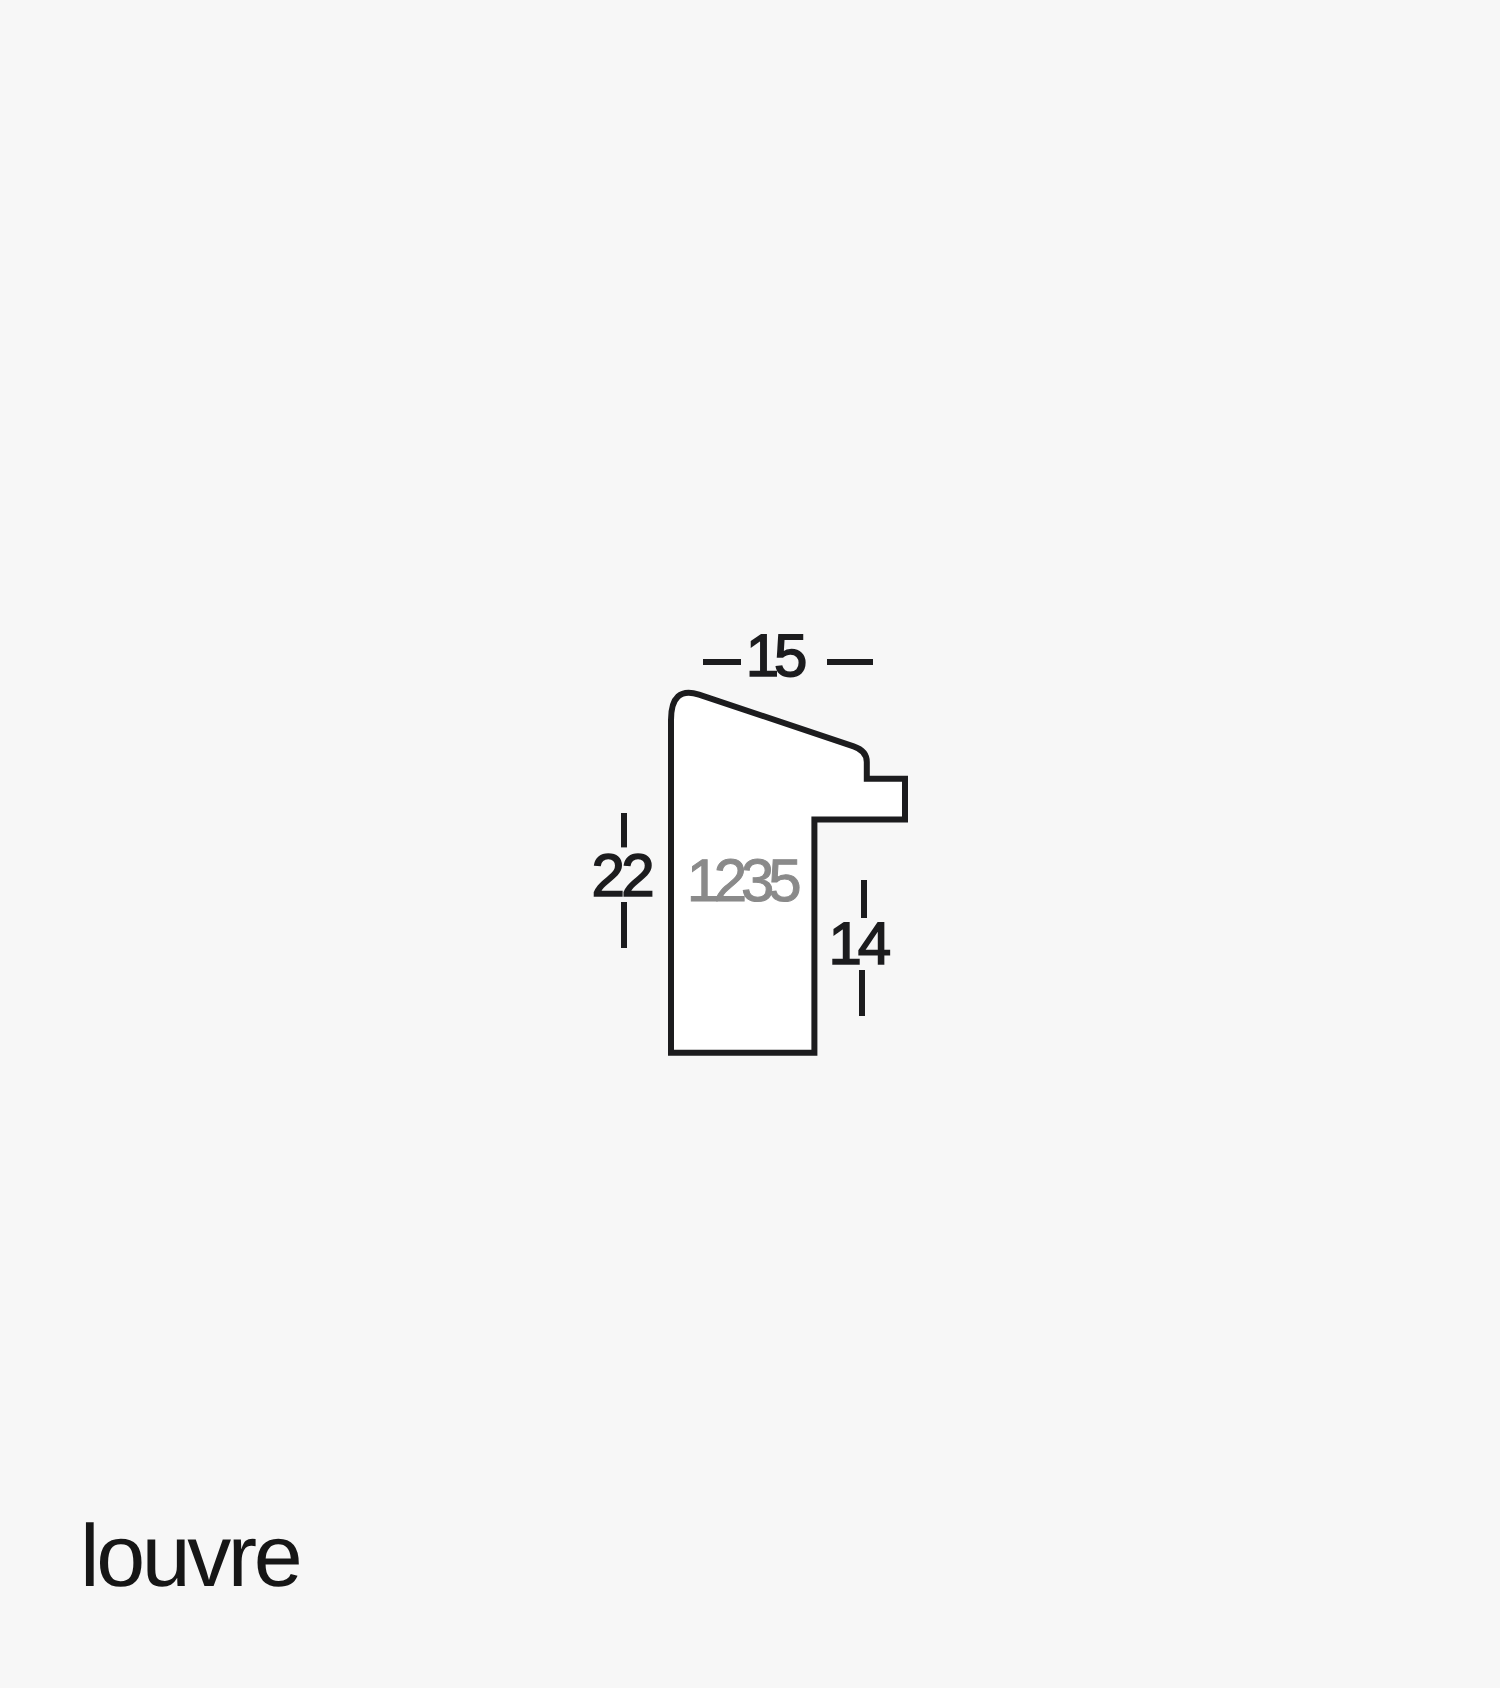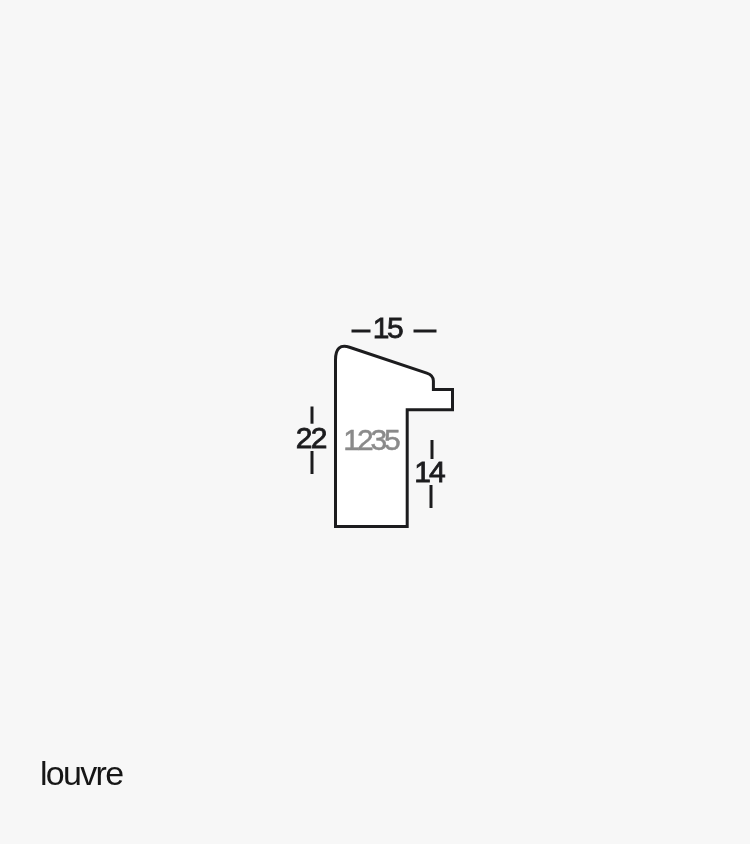--- a/index.html
+++ b/index.html
@@ -30,13 +30,13 @@
 
   <line x1="432" y1="440" x2="432" y2="459" stroke="#1c1c1e" stroke-width="3"></line>
 
   <line x1="431" y1="485" x2="431" y2="508" stroke="#1c1c1e" stroke-width="3"></line>
 
   <text class="dim" x="428.9" y="481.8" text-anchor="middle" style="letter-spacing:-2px">14</text>
 
   <text class="code" x="370.5" y="450.4" text-anchor="middle" style="letter-spacing:-3.1px">1235</text>
 </svg>
 
-<div style="position:absolute;left:40px;top:754px;font-size:34px;font-weight:normal;color:#161616;letter-spacing:-1.7px;">louvre</div>
+<div style="position:absolute;left:40px;top:754px;font-size:44px;font-weight:normal;color:#161616;letter-spacing:-1.7px;">louvre</div>
 
 </body></html>

